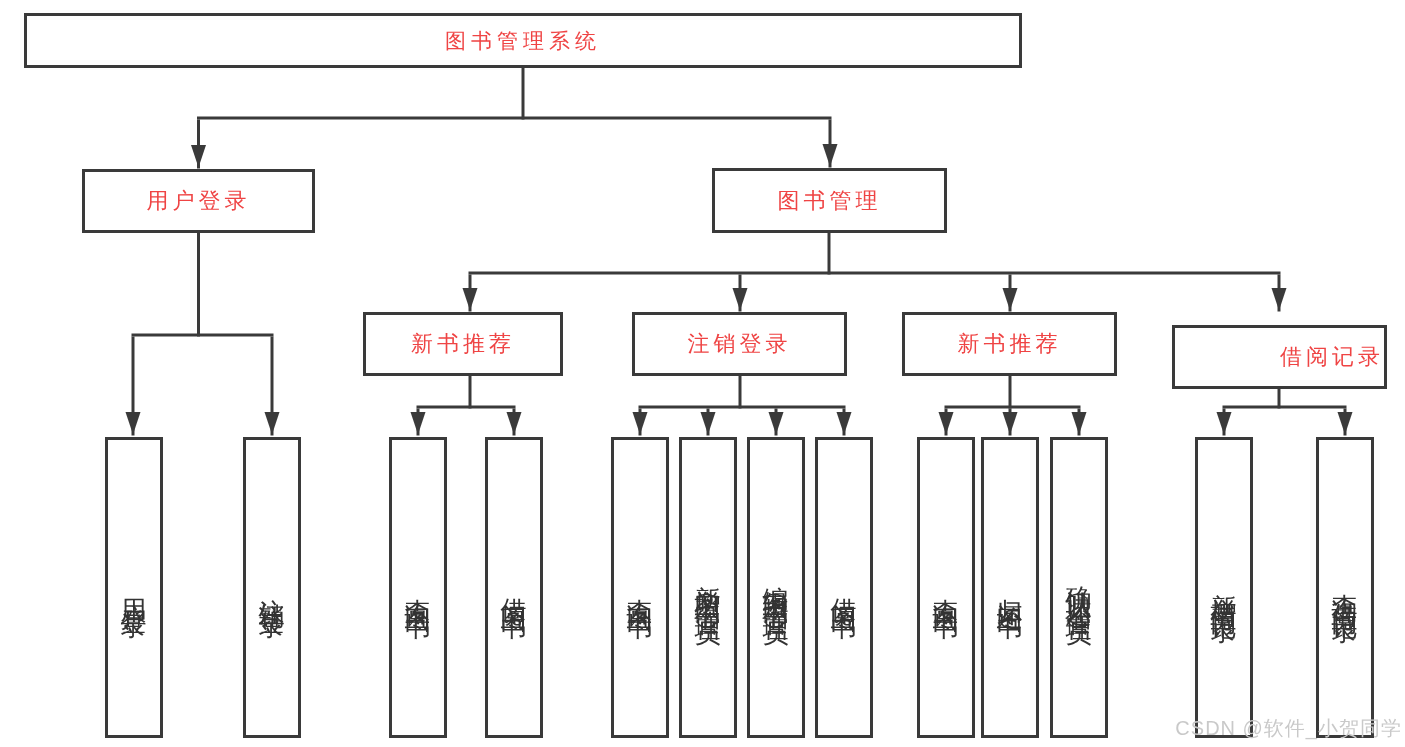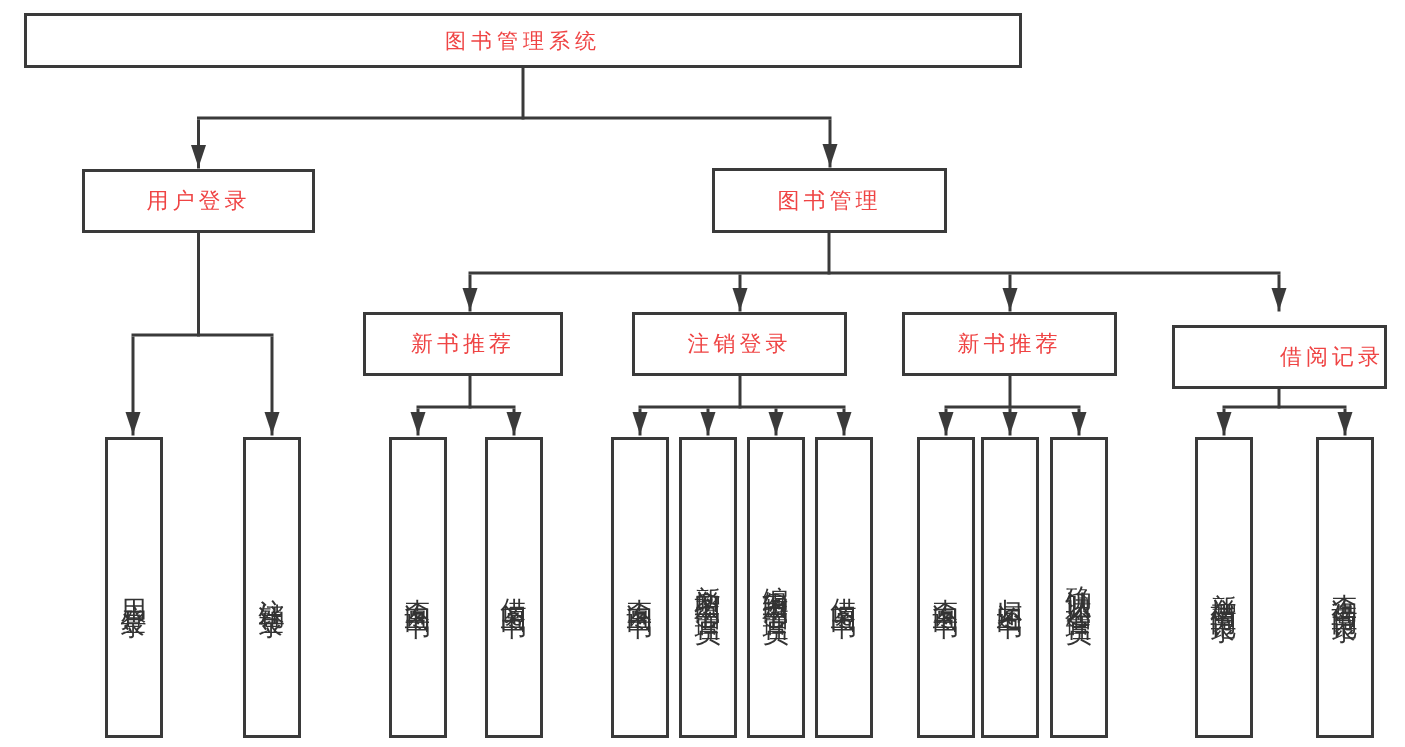--- a/index.html
+++ b/index.html
@@ -162,13 +162,14 @@
     <span>确认归还（管理员）</span>
   </div>
 
   <div class="node leaf" style="left:1195px;">
     <span>新增借阅记录</span>
   </div>
   <div class="node leaf" style="left:1316px;">
     <span>查询借阅记录</span>
   </div>
 
+  <div class="watermark">CSDN @软件_小贺同学</div>
 </div>
 
 </body></html>

